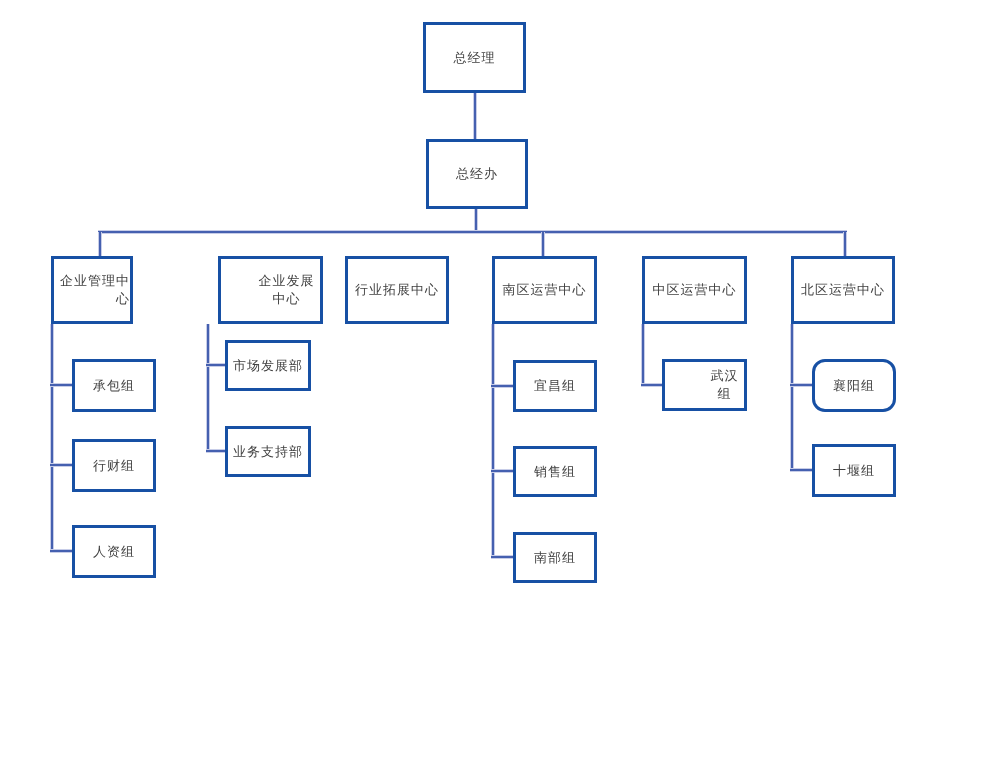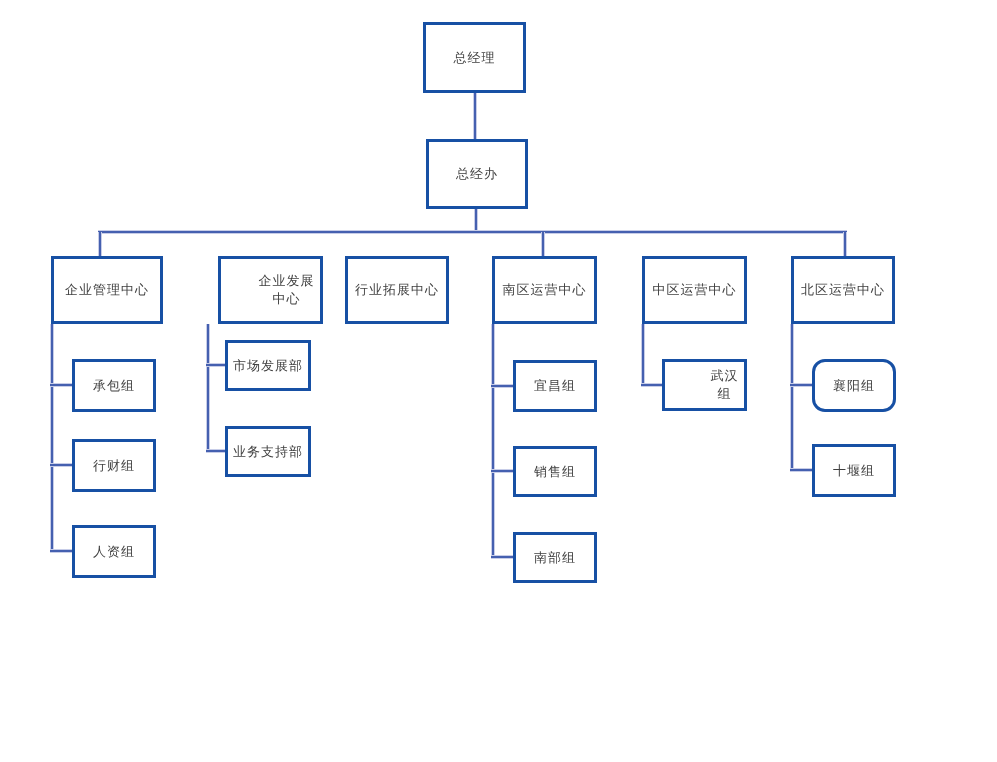--- a/index.html
+++ b/index.html
@@ -73,21 +73,21 @@
   <div class="hline" style="left:641px; top:383px; width:21px;"></div>
 
   <div class="vline" style="left:790px; top:324px; height:148px;"></div>
   <div class="hline" style="left:790px; top:383px; width:22px;"></div>
   <div class="hline" style="left:790px; top:468px; width:22px;"></div>
 
   <div class="node" style="left:423px; top:22px; width:103px; height:71px;">总经理</div>
 
   <div class="node" style="left:426px; top:139px; width:102px; height:70px;">总经办</div>
 
-  <div class="node" style="left:51px; top:256px; width:112px; height:68px;">企业管理中心</div>
+  <div class="node" style="left:51px; top:256px; width:82px; height:68px;text-align:right;">企业管理中心</div>
   <div class="node" style="left:218px; top:256px; width:105px; height:68px;padding-left:32px;">企业发展中心</div>
   <div class="node" style="left:345px; top:256px; width:104px; height:68px;">行业拓展中心</div>
   <div class="node" style="left:492px; top:256px; width:105px; height:68px;">南区运营中心</div>
   <div class="node" style="left:642px; top:256px; width:105px; height:68px;">中区运营中心</div>
   <div class="node" style="left:791px; top:256px; width:104px; height:68px;">北区运营中心</div>
 
   <div class="node" style="left:72px; top:359px; width:84px; height:53px;">承包组</div>
   <div class="node" style="left:72px; top:439px; width:84px; height:53px;">行财组</div>
   <div class="node" style="left:72px; top:525px; width:84px; height:53px;">人资组</div>
 

